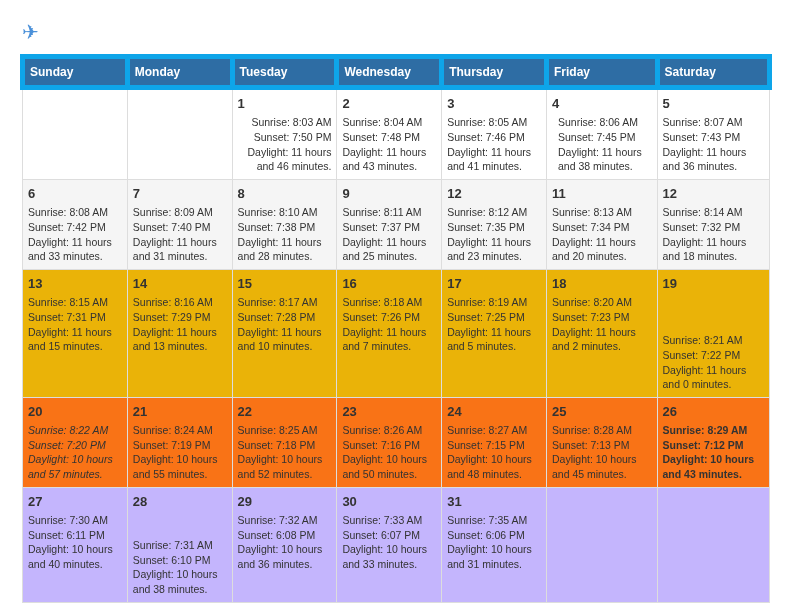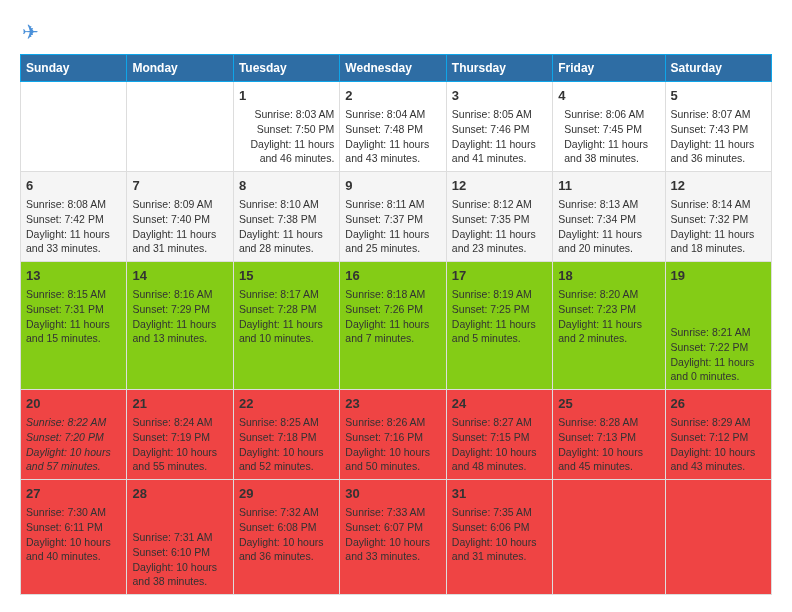--- a/index.html
+++ b/index.html
@@ -43,21 +43,21 @@
       width: 100%;
       border-collapse: collapse;
       font-size: 11px;
     }
     thead tr th {
       background-color: #2e6da4;
       color: #fff;
       text-align: left;
       padding: 6px 5px;
       font-size: 12px;
-      border: 1px solid #0ea5e9;
+      border: 5px solid #0ea5e9;
     }
     tbody tr {
       background: #fff;
     }
     tbody tr:nth-child(odd) {
       background: #f5f5f5;
     }
     tbody td {
       vertical-align: top;
       padding: 5px 5px;
@@ -192,21 +192,21 @@
 and 20 minutes.</div>
         </td>
         <td>
           <div class="day-num">12</div>
           <div class="day-info" style="white-space: pre-line;">Sunrise: 8:14 AM
 Sunset: 7:32 PM
 Daylight: 11 hours
 and 18 minutes.</div>
         </td>
       </tr>
-      <tr style="background: #84cc16;">
+      <tr style="background: #eab308;">
         <td>
           <div class="day-num">13</div>
           <div class="day-info" style="white-space: pre-line;">Sunrise: 8:15 AM
 Sunset: 7:31 PM
 Daylight: 11 hours
 and 15 minutes.</div>
         </td>
         <td>
           <div class="day-num">14</div>
           <div class="day-info" style="white-space: pre-line;">Sunrise: 8:16 AM
@@ -243,21 +243,21 @@
 and 2 minutes.</div>
         </td>
         <td>
           <div class="day-num">19</div>
           <div class="day-info" style="white-space: pre-line; margin-top: 40px;">Sunrise: 8:21 AM
 Sunset: 7:22 PM
 Daylight: 11 hours
 and 0 minutes.</div>
         </td>
       </tr>
-      <tr style="background: #ef4444;">
+      <tr style="background: #f97316;">
         <td>
           <div class="day-num">20</div>
           <div class="day-info" style="white-space: pre-line; font-style: italic;">Sunrise: 8:22 AM
 Sunset: 7:20 PM
 Daylight: 10 hours
 and 57 minutes.</div>
         </td>
         <td>
           <div class="day-num">21</div>
           <div class="day-info" style="white-space: pre-line;">Sunrise: 8:24 AM
@@ -288,27 +288,27 @@
         </td>
         <td>
           <div class="day-num">25</div>
           <div class="day-info" style="white-space: pre-line;">Sunrise: 8:28 AM
 Sunset: 7:13 PM
 Daylight: 10 hours
 and 45 minutes.</div>
         </td>
         <td>
           <div class="day-num">26</div>
-          <div class="day-info" style="white-space: pre-line;">Sunrise: 8:29 AM
+          <div class="day-info" style="white-space: pre-line; font-weight: bold;">Sunrise: 8:29 AM
 Sunset: 7:12 PM
 Daylight: 10 hours
 and 43 minutes.</div>
         </td>
       </tr>
-      <tr style="background: #ef4444;">
+      <tr style="background: #c4b5fd;">
         <td>
           <div class="day-num">27</div>
           <div class="day-info" style="white-space: pre-line;">Sunrise: 7:30 AM
 Sunset: 6:11 PM
 Daylight: 10 hours
 and 40 minutes.</div>
         </td>
         <td>
           <div class="day-num">28</div>
           <div class="day-info" style="white-space: pre-line; margin-top: 27px;">Sunrise: 7:31 AM

